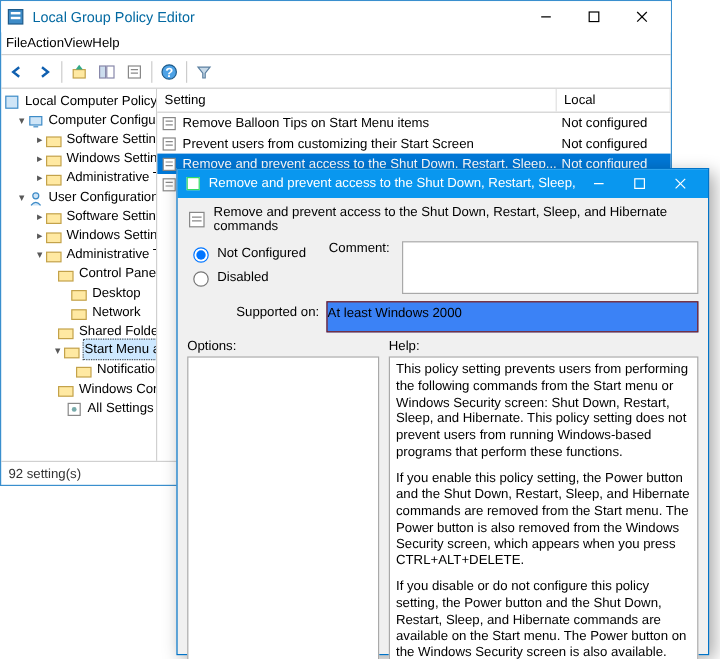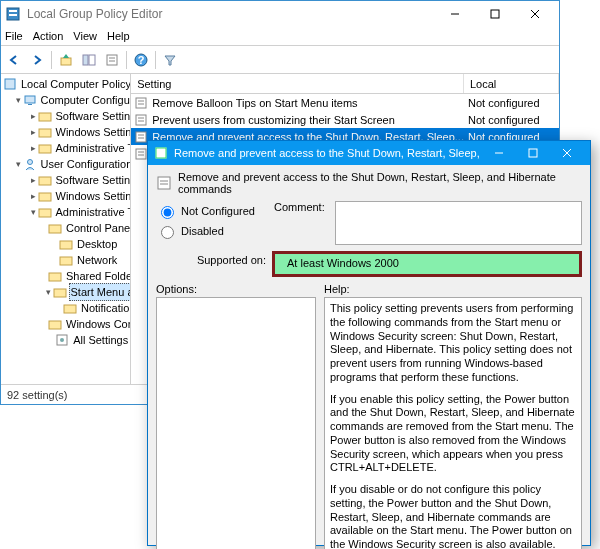--- a/index.html
+++ b/index.html
@@ -2,24 +2,24 @@
 <html><head>
 <meta charset="utf-8">
 <style>
   * { box-sizing: border-box; font-family: "Segoe UI", Tahoma, sans-serif; font-size: 11px; }
   body { margin: 0; width: 600px; height: 549px; position: relative; overflow: hidden; background: #fff; }
 
   
   .win-main { position: absolute; left: 0; top: 0; width: 560px; height: 405px; border: 1px solid #3a8fce; background: #fff; display: flex; flex-direction: column; }
   .titlebar { background: #fff; height: 26px; display: flex; align-items: center; padding: 0 4px; }
   .titlebar .icon { width: 16px; height: 16px; margin-right: 6px; display: inline-block; }
-  .titlebar .title { flex: 1; color: #737373; font-size: 12px; }
+  .titlebar .title { flex: 1; color: #0369a1; font-size: 12px; }
   .titlebar .winbtn { width: 40px; height: 26px; display: flex; align-items: center; justify-content: center; color: #000; }
 
-  .menubar { height: 19px; display: flex; align-items: center; padding: 0 4px; gap: 10px; border-bottom: 1px solid #d0d0d0; color: #000; }
+  .menubar { height: 19px; display: flex; align-items: center; padding: 0 4px; border-bottom: 1px solid #d0d0d0; color: #000; }
 
   .toolbar { height: 28px; display: flex; align-items: center; padding: 0 2px; border-bottom: 1px solid #d0d0d0; gap: 1px; }
   .toolbar .tbtn { width: 22px; height: 22px; display: flex; align-items: center; justify-content: center; border: 1px solid transparent; }
   .toolbar .sep { width: 1px; height: 18px; background: #ccc; margin: 0 2px; }
 
   .body-row { flex: 1; display: flex; min-height: 0; }
   .tree-pane { width: 205px; border-right: 1px solid #d0d0d0; overflow: auto; padding: 2px 0; }
   .list-pane { flex: 1; display: flex; flex-direction: column; }
 
   .list-header { display: flex; border-bottom: 1px solid #d0d0d0; background: #fff; height: 20px; align-items: flex-start; }
@@ -33,21 +33,21 @@
   .list-row .cell-setting { flex: 1; display: flex; align-items: center; padding-left: 3px; white-space: nowrap; overflow: hidden; }
   .list-row .cell-state { width: 95px; padding-left: 4px; }
   .row-icon { width: 14px; height: 14px; margin-right: 4px; display: inline-block; }
 
   .statusbar { height: 20px; border-top: 1px solid #d0d0d0; display: flex; align-items: center; padding: 0 6px; color: #333; }
 
   
   .tree { list-style: none; margin: 0; padding: 0; }
   .tree ul { list-style: none; margin: 0; padding-left: 15px; }
   .tree li { white-space: nowrap; line-height: 16px; }
-  .node { display: flex; align-items: center; height: 16px; cursor: default; }
+  .node { display: flex; align-items: flex-end; height: 16px; cursor: default; }
   .twisty { width: 11px; text-align: center; color: #595959; font-size: 9px; display: inline-block; }
   .node .icon { width: 14px; height: 14px; margin: 0 2px; display: inline-block; }
   .node .label { padding: 0 2px; }
   .node.selected .label { background: #cde8ff; border: 1px dotted #555; padding: 0 1px; }
 
   
   svg { display: block; }
   .folder-svg rect { fill:#ffe9a2; stroke:#c3a24a; }
   .settings-svg rect { fill:#fff; stroke:#888; }
 
@@ -64,21 +64,21 @@
   .dlg-nav button { height: 21px; padding: 0 10px; background: #e1e1e1; border: 1px solid #adadad; }
 
   .dlg-config-row { display: flex; gap: 8px; }
   .radio-col { width: 110px; display: flex; flex-direction: column; gap: 4px; padding-top: 2px; }
   .radio-col label { display: flex; align-items: center; gap: 4px; }
   .comment-col { flex: 1; display: flex; gap: 10px; }
   .comment-col textarea { flex: 1; height: 44px; resize: none; border: 1px solid #a9a9a9; background: #fff; font-family: inherit; font-size: 11px; }
 
   .supported-row { display: flex; align-items: flex-start; gap: 6px; }
   .supported-row .lbl { width: 110px; text-align: right; padding-top: 3px; }
-  .supported-row .box { flex: 1; height: 26px; border: 3px solid #7f1d1d; background: #86efac; padding: 3px 12px; overflow: auto; }
+  .supported-row .box { flex: 1; height: 26px; border: 1px solid #7f1d1d; background: #3b82f6; padding: 3px 0; overflow: auto; }
 
   .opt-help-row { display: flex; gap: 8px; flex: 1; min-height: 0; }
   .options-col { width: 160px; display: flex; flex-direction: column; }
   .help-col { flex: 1; display: flex; flex-direction: column; }
   .col-label { padding-bottom: 2px; }
   .options-box { flex: 1; border: 1px solid #a9a9a9; background: #fff; }
   .help-box { flex: 1; border: 1px solid #a9a9a9; background: #fff; padding: 4px 5px; overflow: auto; line-height: 1.25; }
   .help-box p { margin: 0 0 8px 0; }
 
 </style>

